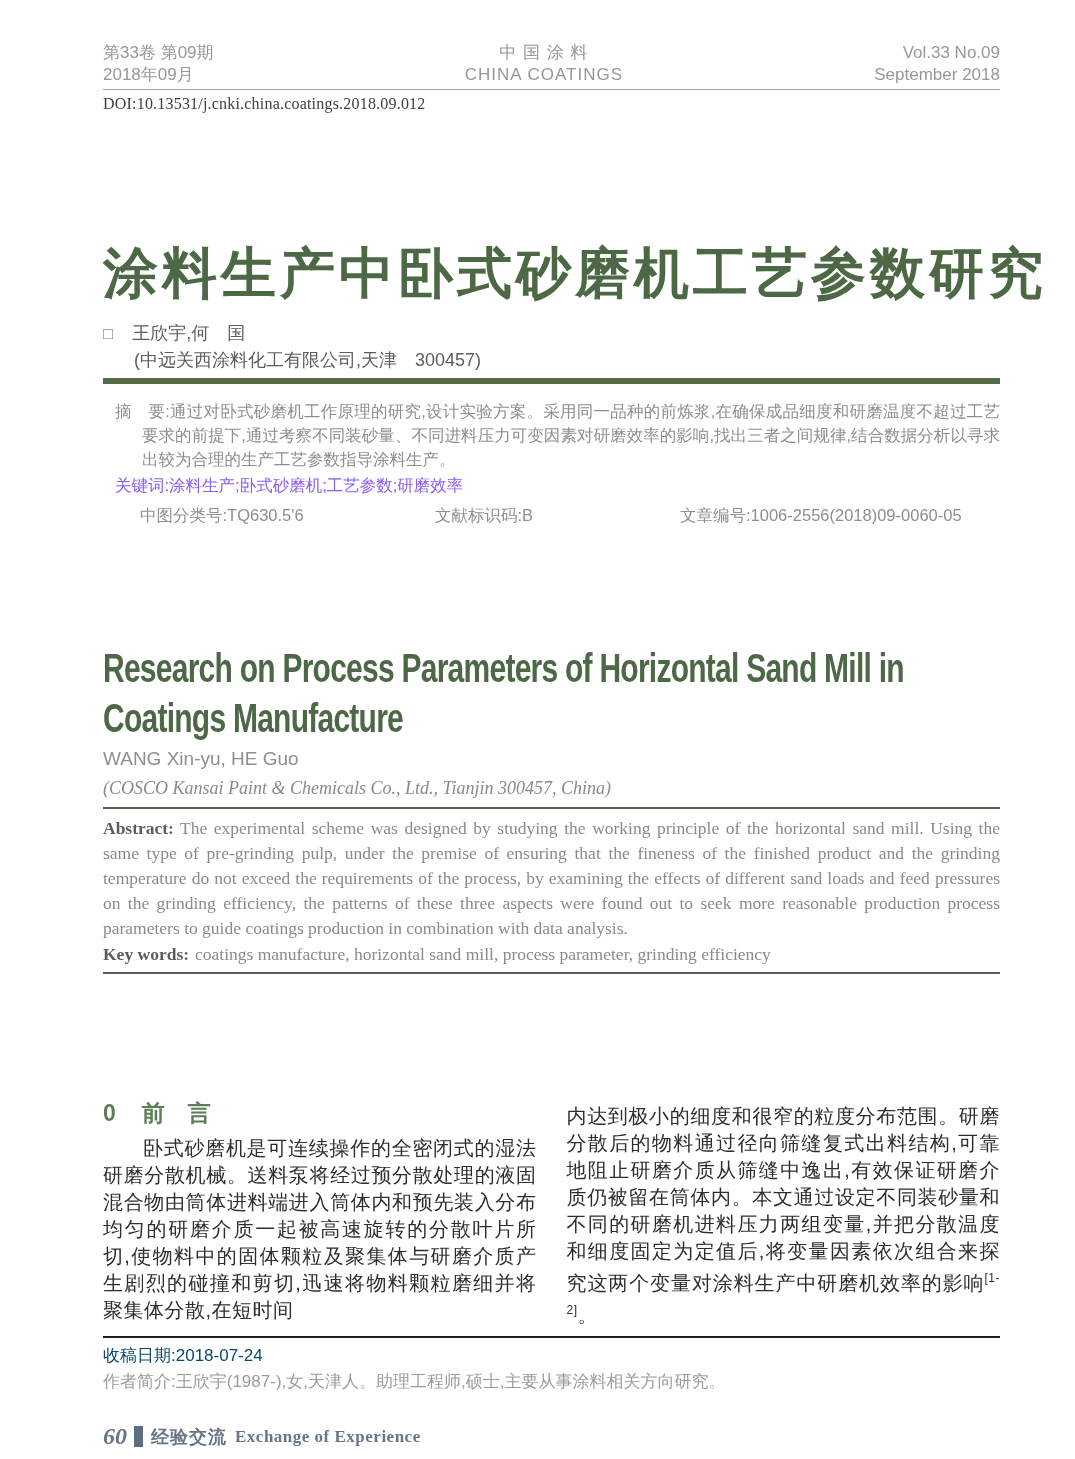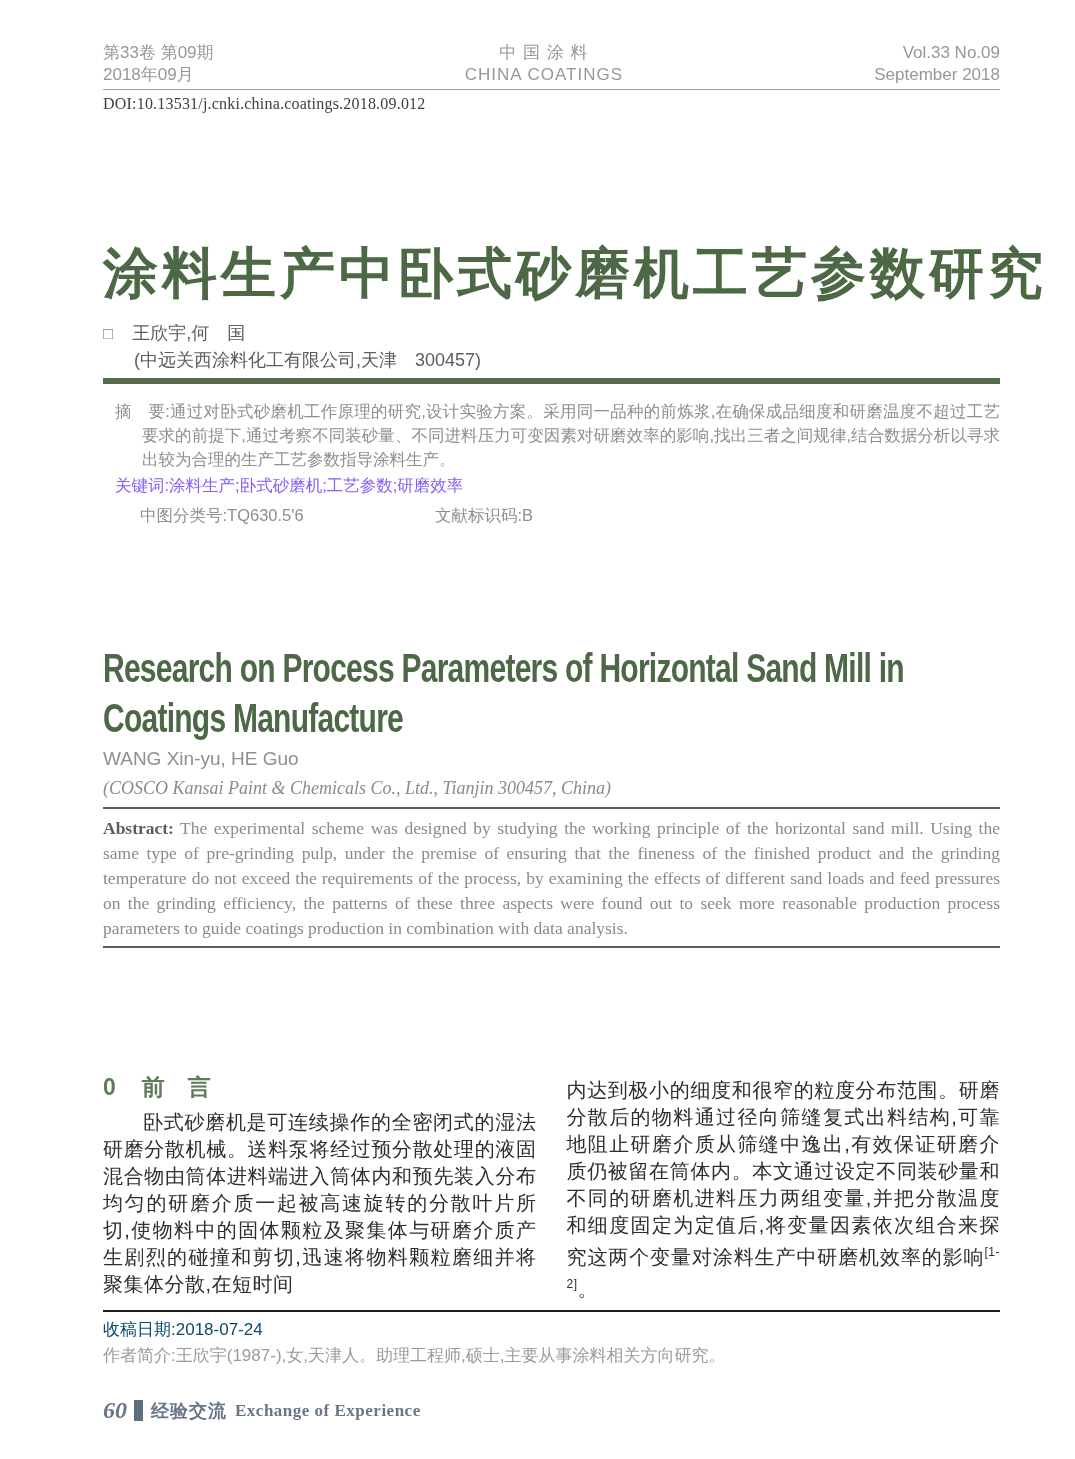--- a/index.html
+++ b/index.html
@@ -127,31 +127,33 @@
       <span>王欣宇,何　国</span>
     </div>
     <div class="affil-cn">(中远关西涂料化工有限公司,天津　300457)</div>
     <div class="green-bar"></div>
 
     <p class="abs-cn"><span>摘　要:</span><span>通过对卧式砂磨机工作原理的研究,设计实验方案。采用同一品种的前炼浆,在确保成品细度和研磨温度不超过工艺要求的前提下,通过考察不同装砂量、不同进料压力可变因素对研磨效率的影响,找出三者之间规律,结合数据分析以寻求出较为合理的生产工艺参数指导涂料生产。</span></p>
     <p class="kw-cn"><span>关键词:</span><span>涂料生产;卧式砂磨机;工艺参数;研磨效率</span></p>
     <div class="clc-row">
       <div class="c1"><span>中图分类号:</span><span>TQ630.5'6</span></div>
       <div class="c2"><span>文献标识码:</span><span>B</span></div>
+      <div class="c3"><span>文章编号:</span><span>1006-2556(2018)09-0060-05</span></div>
     </div>
 
     <h2 class="title-en">
       <span class="tline">Research on Process Parameters of Horizontal Sand Mill in</span>
       <span class="tline">Coatings Manufacture</span>
     </h2>
     <div class="authors-en">WANG Xin-yu, HE Guo</div>
     <div class="affil-en">(COSCO Kansai Paint &amp; Chemicals Co., Ltd., Tianjin 300457, China)</div>
     <div class="rule-dark"></div>
 
     <p class="abs-en"><span class="lbl">Abstract:</span><span>The experimental scheme was designed by studying the working principle of the horizontal sand mill. Using the same type of pre-grinding pulp, under the premise of ensuring that the fineness of the finished product and the grinding temperature do not exceed the requirements of the process, by examining the effects of different sand loads and feed pressures on the grinding efficiency, the patterns of these three aspects were found out to seek more reasonable production process parameters to guide coatings production in combination with data analysis.</span></p>
+    <p class="kw-en"><span class="lbl">Key words:</span><span>coatings manufacture, horizontal sand mill, process parameter, grinding efficiency</span></p>
     <div class="rule-dark2"></div>
 
     <div class="body-cols">
       <div class="colL">
         <div class="sec-head">
           <span>0</span><span class="st">前　言</span>
         </div>
         <p class="body-p indent">卧式砂磨机是可连续操作的全密闭式的湿法研磨分散机械。送料泵将经过预分散处理的液固混合物由筒体进料端进入筒体内和预先装入分布均匀的研磨介质一起被高速旋转的分散叶片所切,使物料中的固体颗粒及聚集体与研磨介质产生剧烈的碰撞和剪切,迅速将物料颗粒磨细并将聚集体分散,在短时间</p>
       </div>
       <div class="colR">

